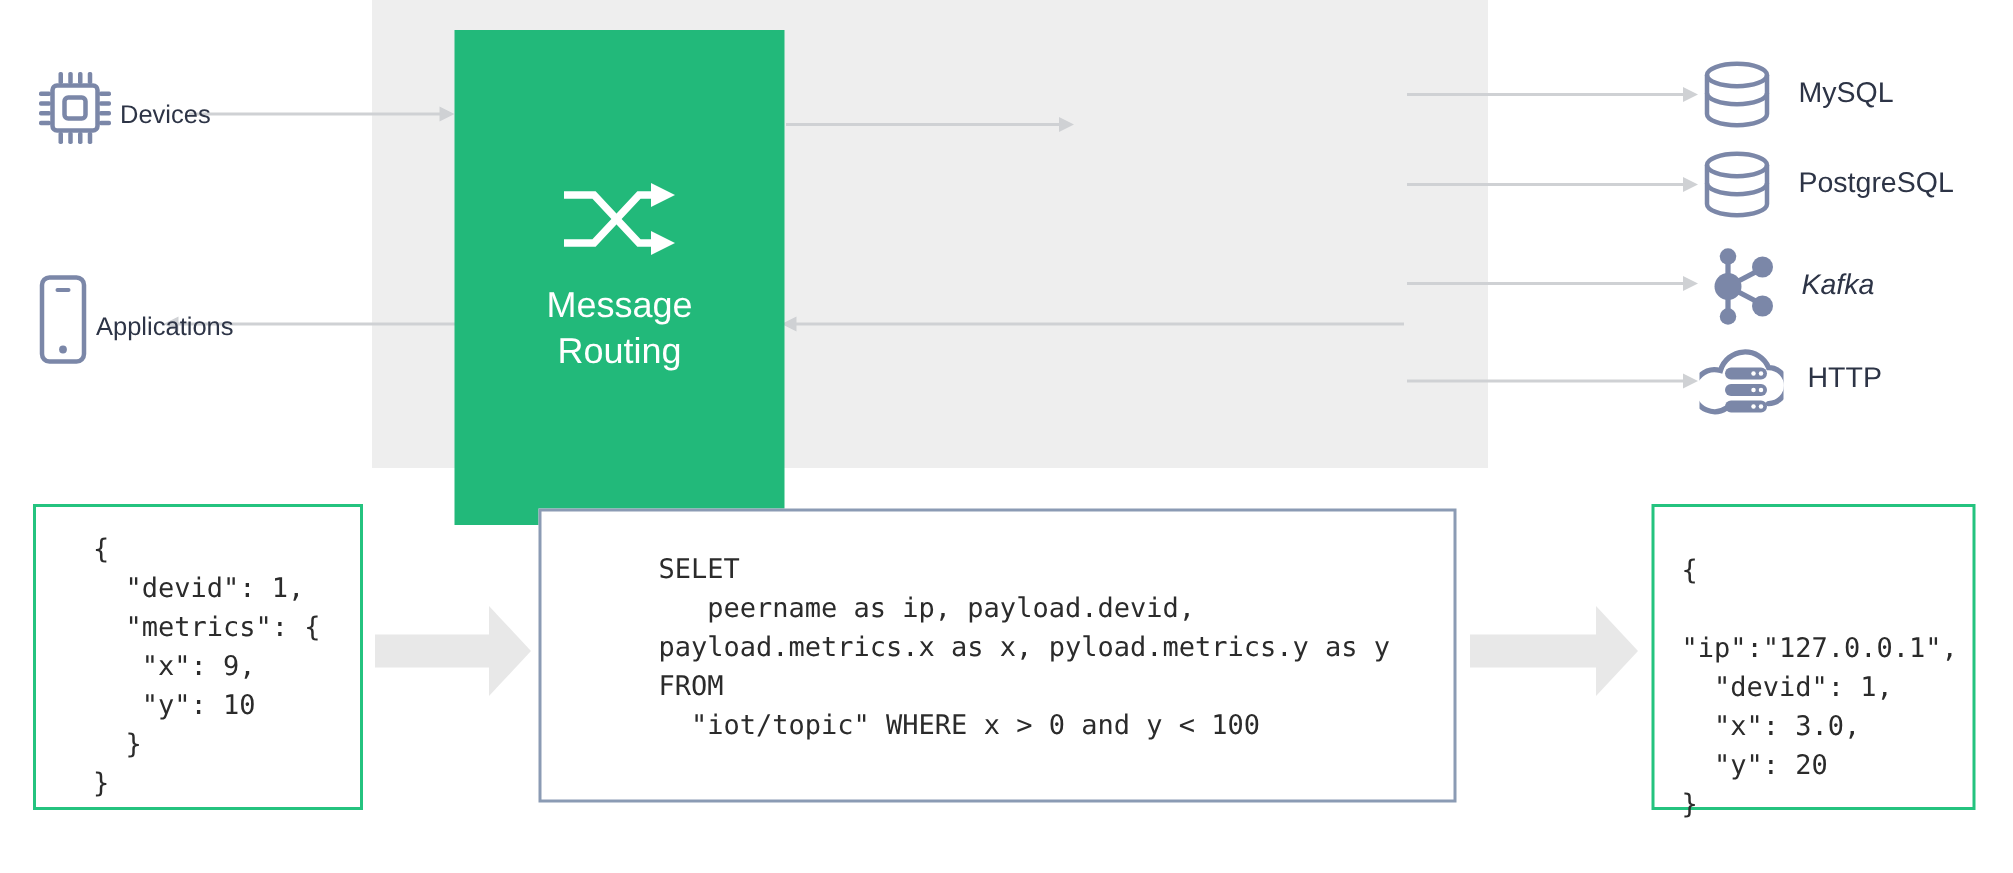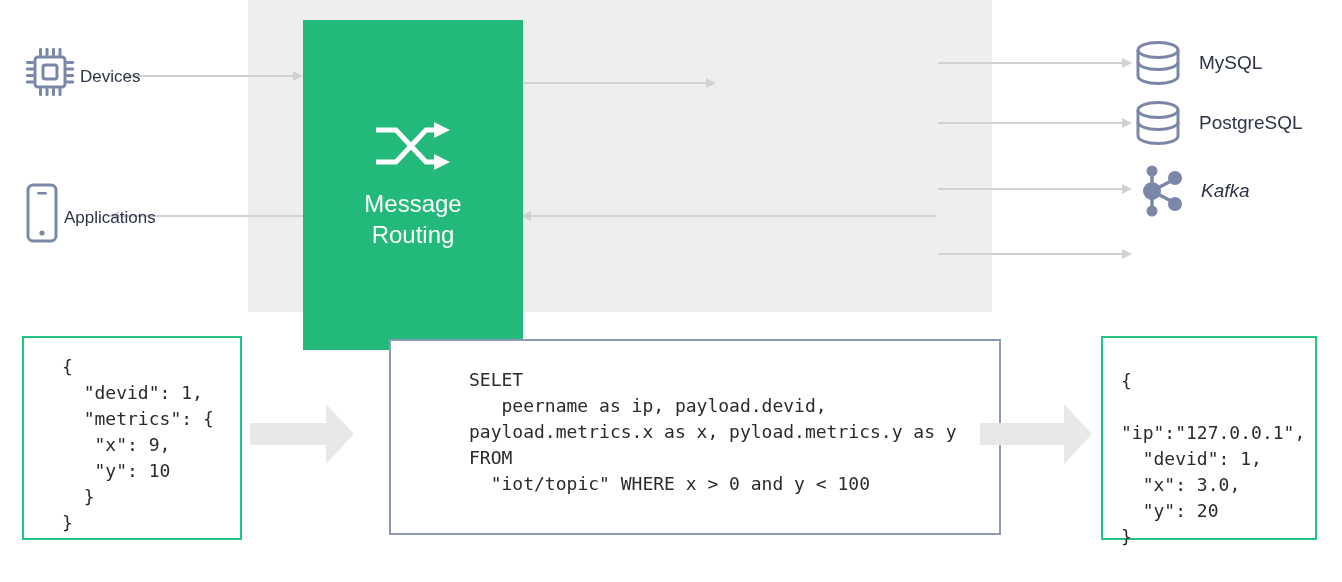--- a/index.html
+++ b/index.html
@@ -83,21 +83,21 @@
   }
   .panel.accent { border-color: #24c37f; }
   .panel-text {
     font-size: 18px;
     line-height: 26px;
     color: #2b2b2b;
     white-space: pre-wrap;
   }
   #panel-input  { left: 22px;  top: 336px; width: 220px; height: 204px; }
   #panel-input .panel-text  { position:absolute; left: 38px; top: 16px; }
-  #panel-sql    { left: 359px; top: 339px; width: 612px; height: 196px; margin-left: 30px; }
+  #panel-sql    { left: 359px; top: 339px; width: 612px; height: 196px; }
   #panel-sql .panel-text    { position:absolute; left: 78px; top: 26px; width: 500px; }
   #panel-output { left: 1101px; top: 336px; width: 216px; height: 204px; }
   #panel-output .panel-text { position:absolute; left: 18px; top: 30px; }
 
   
   .block-arrow { position: absolute; height: 60px; }
   .block-arrow .shaft {
     position: absolute; left: 0; top: 19px;
     height: 22px; background: #e8e8e8;
   }
@@ -220,20 +220,41 @@
           <circle cx="19" cy="7" r="5.5"></circle>
           <circle cx="19" cy="47" r="5.5"></circle>
           <circle cx="42" cy="14" r="7"></circle>
           <circle cx="42" cy="40" r="7"></circle>
         </g>
       </svg>
     </span>
     <span class="sink-label">Kafka</span>
   </div>
 
+  <div class="sink" id="sink-http">
+    <span>
+      <svg width="56" height="50" viewBox="0 0 56 50">
+        <path d="M18 44 A14 14 0 1 1 14 19 A17 17 0 0 1 46 17 A12 12 0 0 1 46 41" fill="none" stroke="#7b87a8" stroke-width="3.5" stroke-linecap="round"></path>
+        <g fill="#7b87a8">
+          <rect x="17" y="17" width="28" height="8" rx="4"></rect>
+          <rect x="17" y="28" width="28" height="8" rx="4"></rect>
+          <rect x="17" y="39" width="28" height="8" rx="4"></rect>
+        </g>
+        <g fill="#ffffff">
+          <circle cx="36" cy="21" r="1.5"></circle>
+            <circle cx="41" cy="21" r="1.5"></circle>
+          <circle cx="36" cy="32" r="1.5"></circle>
+            <circle cx="41" cy="32" r="1.5"></circle>
+          <circle cx="36" cy="43" r="1.5"></circle>
+            <circle cx="41" cy="43" r="1.5"></circle>
+        </g>
+      </svg>
+    </span>
+    <span class="sink-label">HTTP</span>
+  </div>
 
   <div class="panel accent" id="panel-input">
     <pre class="panel-text">{
   "devid": 1,
   "metrics": {
    "x": 9,
    "y": 10
   }
 }</pre>
   </div>

